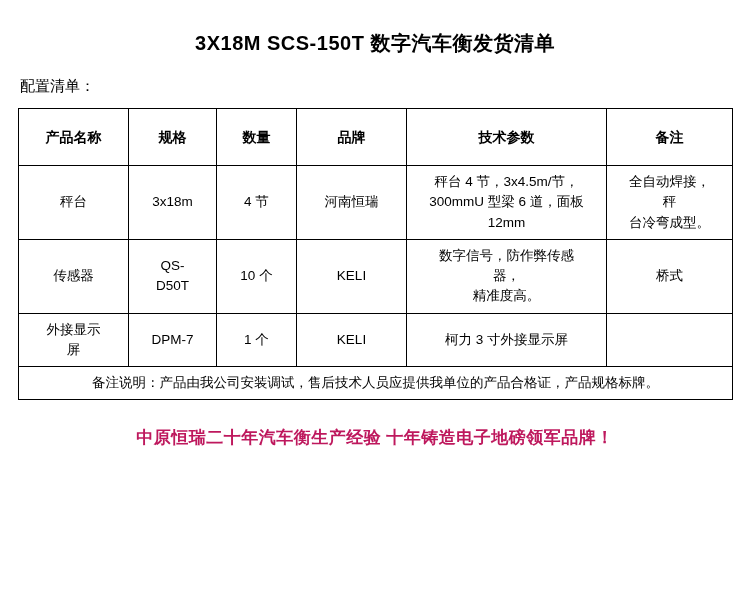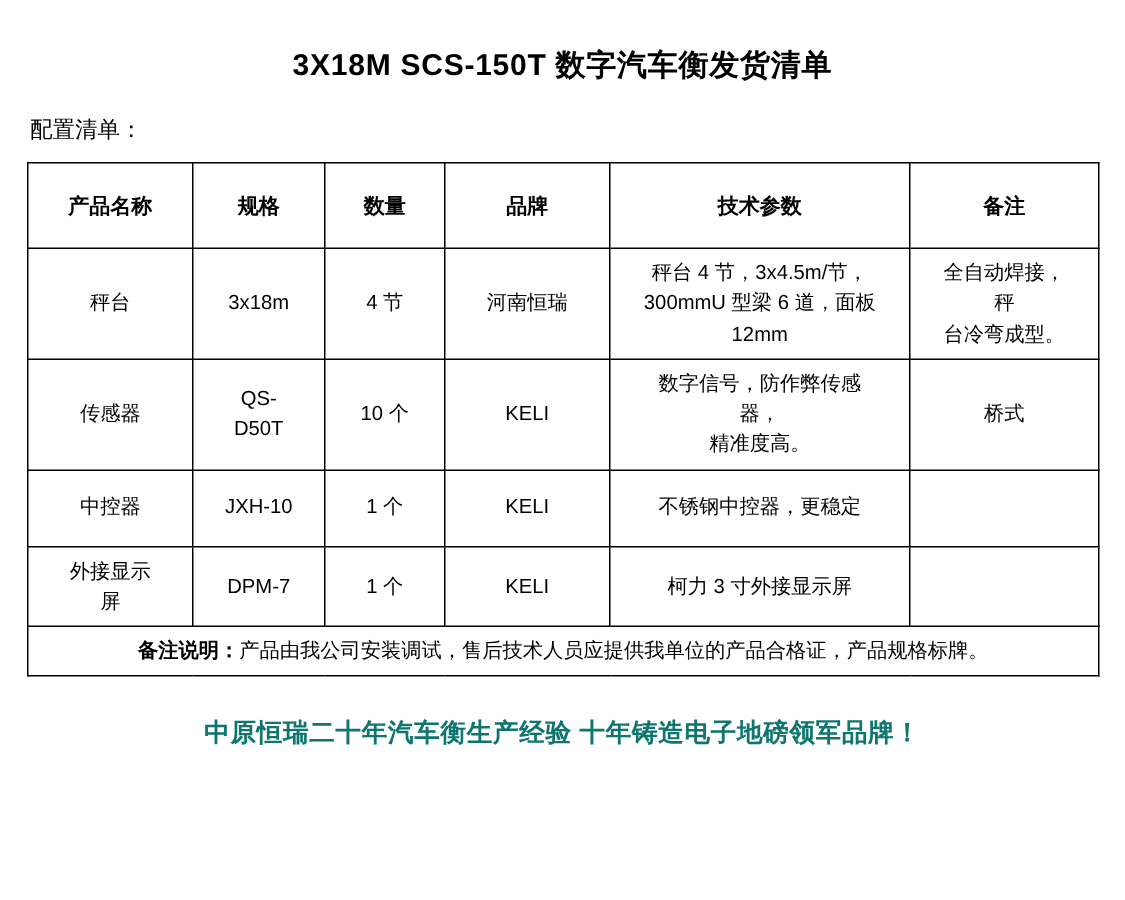--- a/index.html
+++ b/index.html
@@ -73,26 +73,26 @@
   }
   td.one-line {
     height: 38px;
   }
   .note-row td {
     text-align: left;
     padding: 9px 10px;
     font-size: 13.5px;
   }
   .note-row .note-label {
-    font-weight: bold;
+    font-weight: normal;
   }
   .slogan {
     margin-top: 26px;
     text-align: center;
-    color: #0f766e;
+    color: #be185d;
     font-weight: bold;
     font-size: 17px;
     letter-spacing: 0.5px;
   }
   .tech-line { display: block; }
 </style>
 </head>
 <body>
 
 <div class="page">
@@ -140,28 +140,20 @@
         <td class="two-line">QS-D50T</td>
         <td class="two-line">10 个</td>
         <td class="two-line">KELI</td>
         <td class="two-line">
           <span class="tech-line">数字信号，防作弊传感器，</span>
           <span class="tech-line">精准度高。</span>
         </td>
         <td class="two-line">桥式</td>
       </tr>
       <tr>
-        <td class="name-cell one-line">中控器</td>
-        <td class="one-line">JXH-10</td>
-        <td class="one-line">1 个</td>
-        <td class="one-line">KELI</td>
-        <td class="one-line">不锈钢中控器，更稳定</td>
-        <td class="one-line"></td>
-      </tr>
-      <tr>
         <td class="name-cell one-line">外接显示屏</td>
         <td class="one-line">DPM-7</td>
         <td class="one-line">1 个</td>
         <td class="one-line">KELI</td>
         <td class="one-line">柯力 3 寸外接显示屏</td>
         <td class="one-line"></td>
       </tr>
       <tr class="note-row">
         <td colspan="6">
           <span class="note-label">备注说明：</span><span>产品由我公司安装调试，售后技术人员应提供我单位的产品合格证，产品规格标牌。</span>

